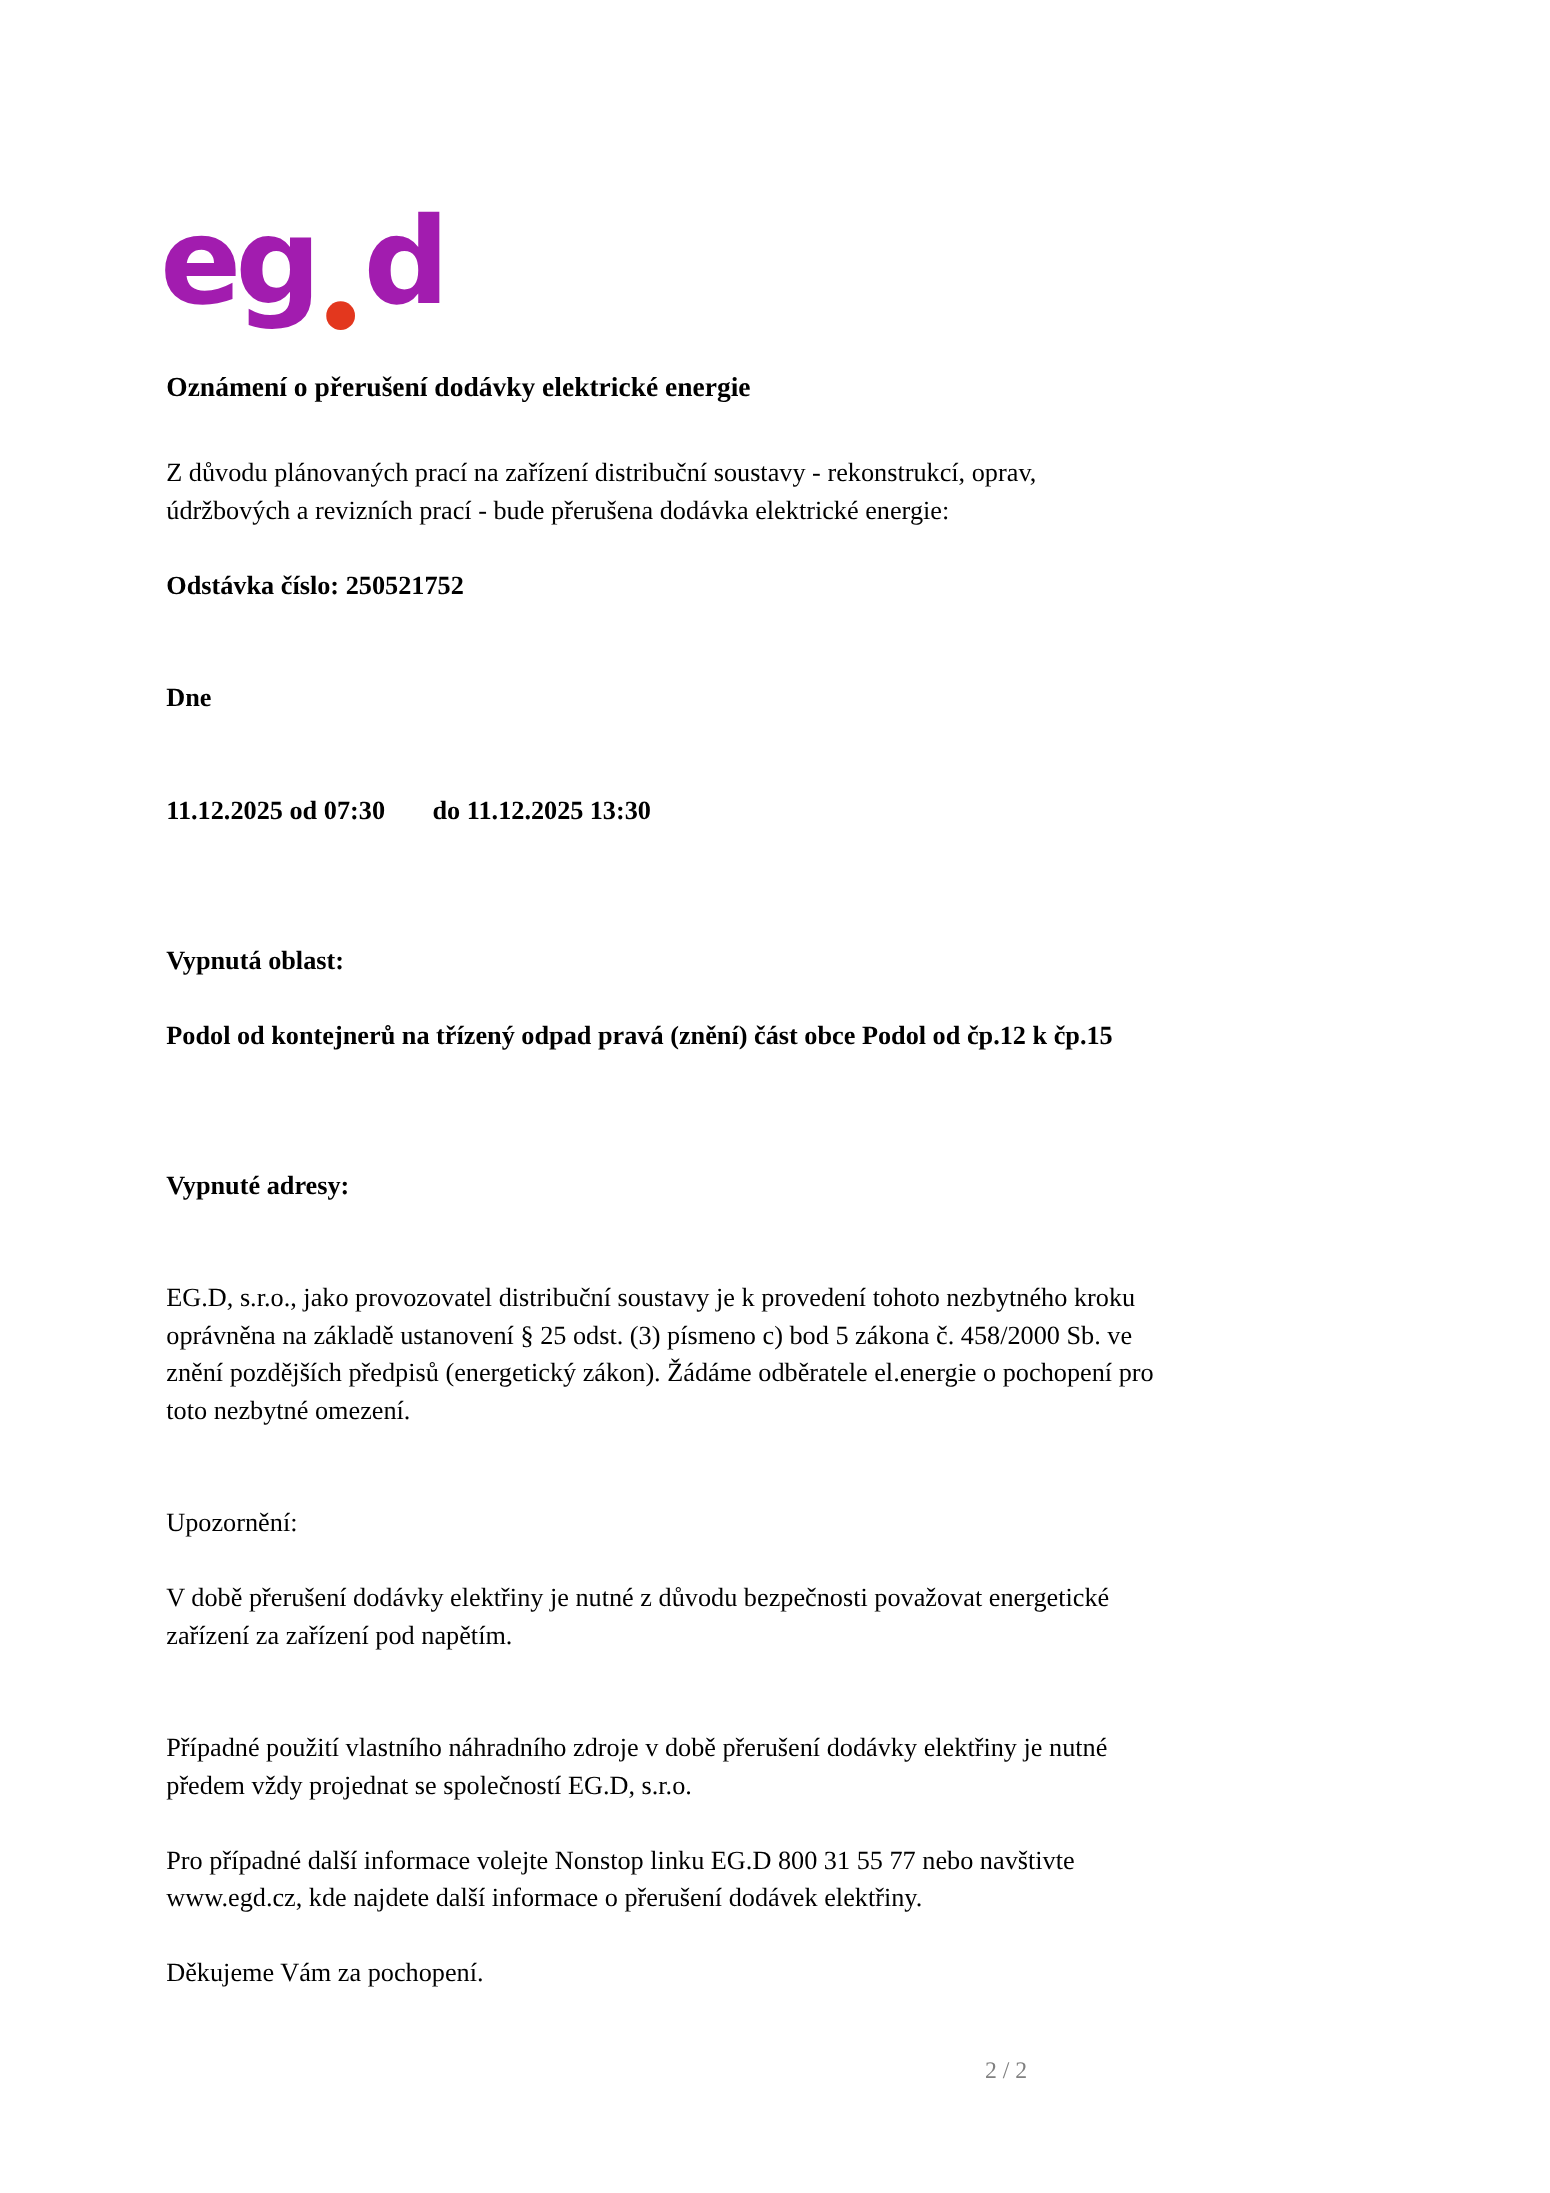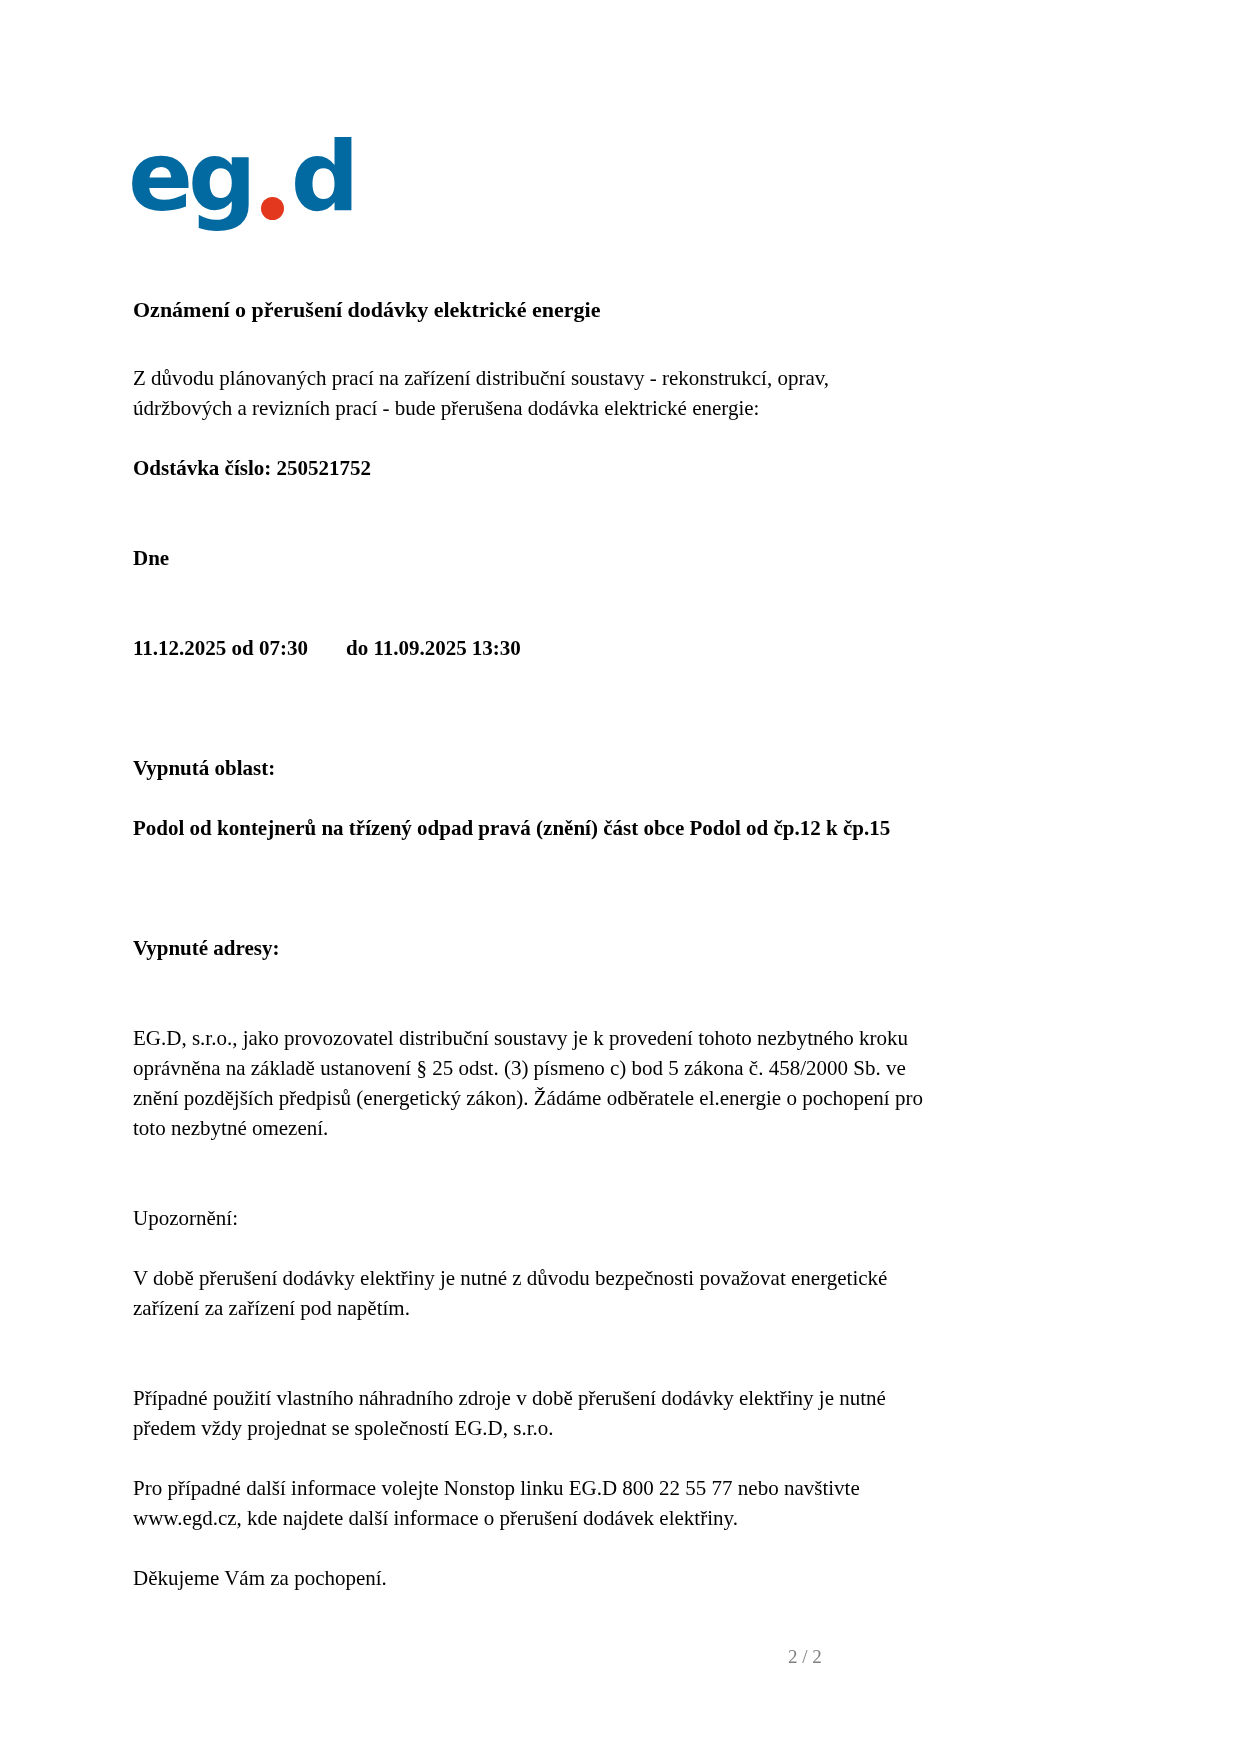--- a/index.html
+++ b/index.html
@@ -10,25 +10,25 @@
     height: 1754px;
     background: #ffffff;
     font-family: "Liberation Serif", serif;
     color: #000000;
     overflow: hidden;
   }
   
   .logo {
     position: absolute;
     left: 128px;
-    top: 117px;
+    top: 144px;
     height: 120px;
     display: flex;
-    align-items: center;
-    color: #0369a1;
+    align-items: flex-end;
+    color: #a21caf;
     font-family: "DejaVu Sans", sans-serif;
     font-weight: bold;
     font-size: 96px;
     line-height: 110px;
     letter-spacing: -5px;
   }
   .logo-dot {
     display: inline-block;
     width: 23px;
     height: 23px;
@@ -85,21 +85,21 @@
     <h1 class="title">Oznámení o přerušení dodávky elektrické energie</h1>
 
     <p class="para">Z důvodu plánovaných prací na zařízení distribuční soustavy - rekonstrukcí, oprav,
 údržbových a revizních prací - bude přerušena dodávka elektrické energie:</p>
 
     <p class="para bold">Odstávka číslo: 250521752</p>
 
     <div class="para bold">
       <div>Dne</div>
       <div>
-        <span>11.12.2025 od 07:30</span><span class="date-to">do 11.09.2025</span><span class="date-to-time">13:30</span>
+        <span>11.12.2025 od 07:30</span><span class="date-to">do 11.12.2025</span><span class="date-to-time">13:30</span>
       </div>
     </div>
 
     <div class="para bold">
       <div>Vypnutá oblast:</div>
       <div>Podol od kontejnerů na třízený odpad pravá (znění) část obce Podol od čp.12 k čp.15</div>
     </div>
 
     <div class="para bold">
       <div>Vypnuté adresy:</div>
@@ -112,21 +112,21 @@
 
     <div class="para">
       <div>Upozornění:</div>
       <div>V době přerušení dodávky elektřiny je nutné z důvodu bezpečnosti považovat energetické
 zařízení za zařízení pod napětím.</div>
     </div>
 
     <p class="para">Případné použití vlastního náhradního zdroje v době přerušení dodávky elektřiny je nutné
 předem vždy projednat se společností EG.D, s.r.o.</p>
 
-    <p class="para">Pro případné další informace volejte Nonstop linku EG.D 800 22 55 77 nebo navštivte
+    <p class="para">Pro případné další informace volejte Nonstop linku EG.D 800 31 55 77 nebo navštivte
 www.egd.cz, kde najdete další informace o přerušení dodávek elektřiny.</p>
 
     <p class="para">Děkujeme Vám za pochopení.</p>
 
   </main>
 
   <footer>
     <span class="pagenum">2 / 2</span>
   </footer>
 

